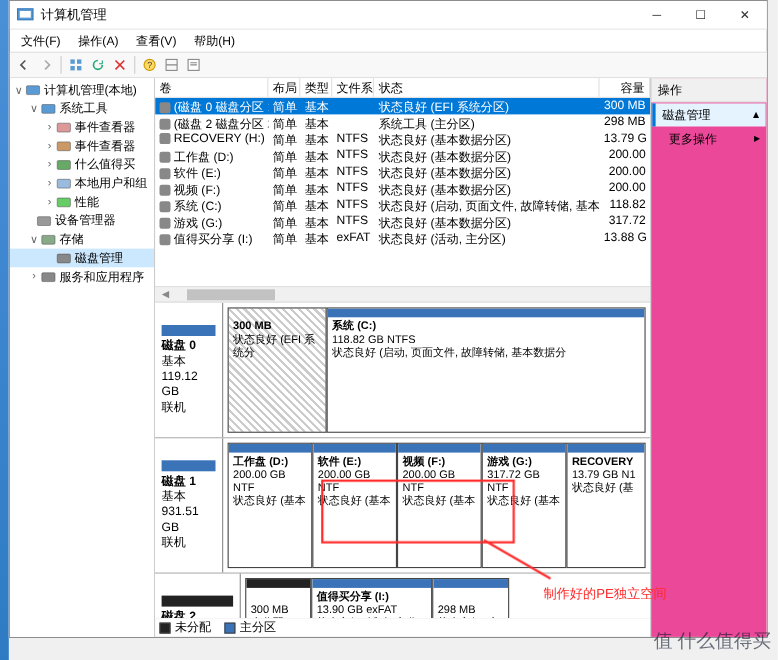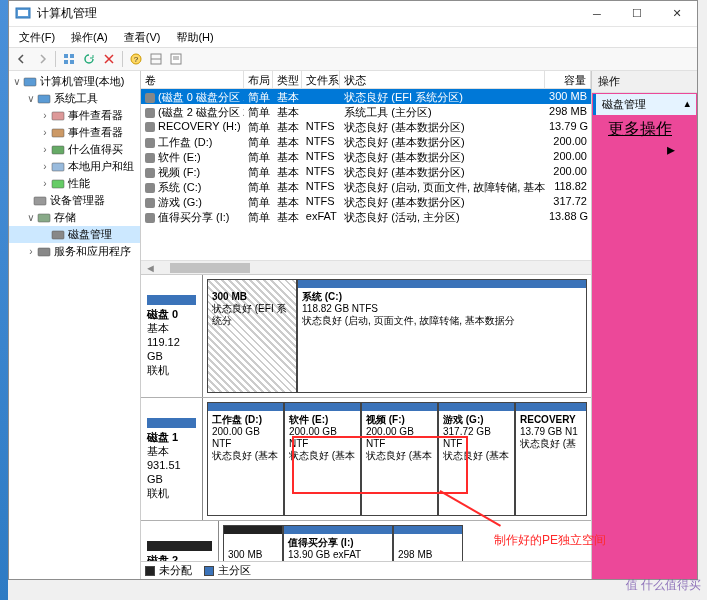--- a/index.html
+++ b/index.html
@@ -38,25 +38,25 @@
 .dinfo .bar { height:10px; margin-bottom:2px; }
 .dparts { flex:1; display:flex; padding:4px; gap:0; position:relative; }
 .part { border:1px solid #444; padding:3px 4px; font-size:10px; line-height:12px; overflow:hidden; position:relative; }
 .part .topbar { position:absolute; top:0; left:0; right:0; height:8px; }
 .part .txt { margin-top:8px; }
 .legend { height:18px; border-top:1px solid #ccc; display:flex; align-items:center; padding-left:4px; gap:12px; font-size:11px; }
 .lgbox { width:10px; height:10px; border:1px solid #444; display:inline-block; margin-right:4px; vertical-align:middle; }
 .actions { width:105px; background:#ec4899; }
 .actions .hdr { background:#f0f0f0; padding:3px 6px; font-size:11px; border-bottom:1px solid #e0e0e0; }
 .actions .sec { padding:3px 6px; background:#e5f3ff; border-left:3px solid #0078d7; margin:1px; font-size:11px; }
-.actions .item { padding:3px 22px 3px 16px; font-size:16px; cursor:pointer;text-decoration:underline; }
+.actions .item { padding:3px 6px 3px 16px; font-size:11px; cursor:pointer; }
 .annot-box { position:absolute; border:2px solid #ff2a2a; pointer-events:none; }
 .annot-txt { position:absolute; color:#ff2a2a; font-size:12px; pointer-events:none; }
 .annot-line { position:absolute; background:#ff2a2a; pointer-events:none; transform-origin:left center; }
-.watermark { position:absolute; right:6px; bottom:6px; color:#4c1d95; font-size:12px; opacity:.6; display:flex; align-items:center; gap:4px; }
+.watermark { position:absolute; right:6px; bottom:6px; color:#0f172a; font-size:17px; opacity:.6; display:flex; align-items:center; gap:4px; }
 .hatch { background:repeating-linear-gradient(45deg,#fff,#fff 3px,#ccc 3px,#ccc 5px); }
 .leftstrip { position:absolute; left:0; top:0; width:8px; height:600px; background:linear-gradient(#4a90d9,#2e7bc4); }
 </style>
 </head>
 <body>
 
 <div class="leftstrip"></div>
 
 <div class="window">
   <div class="titlebar">

